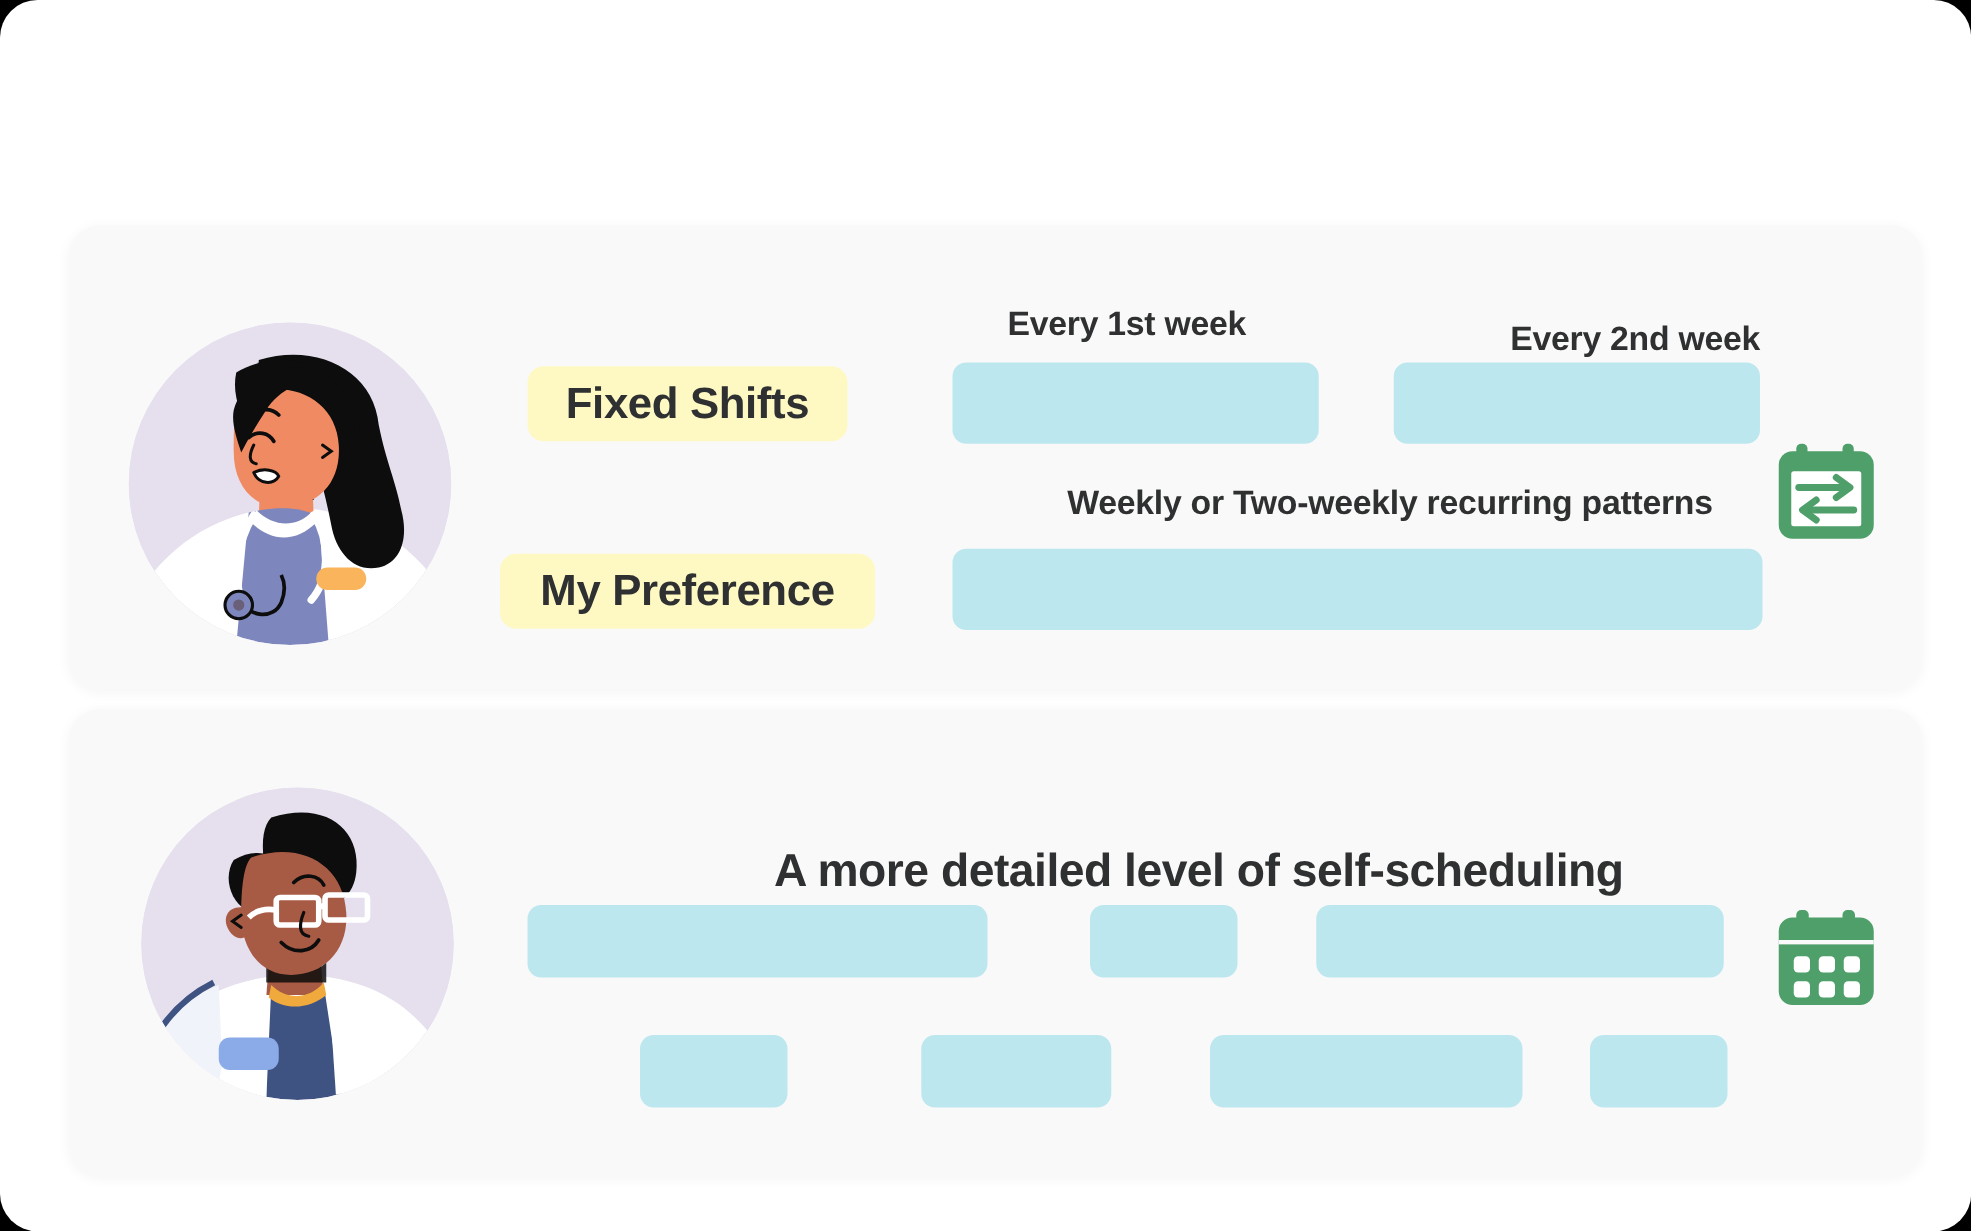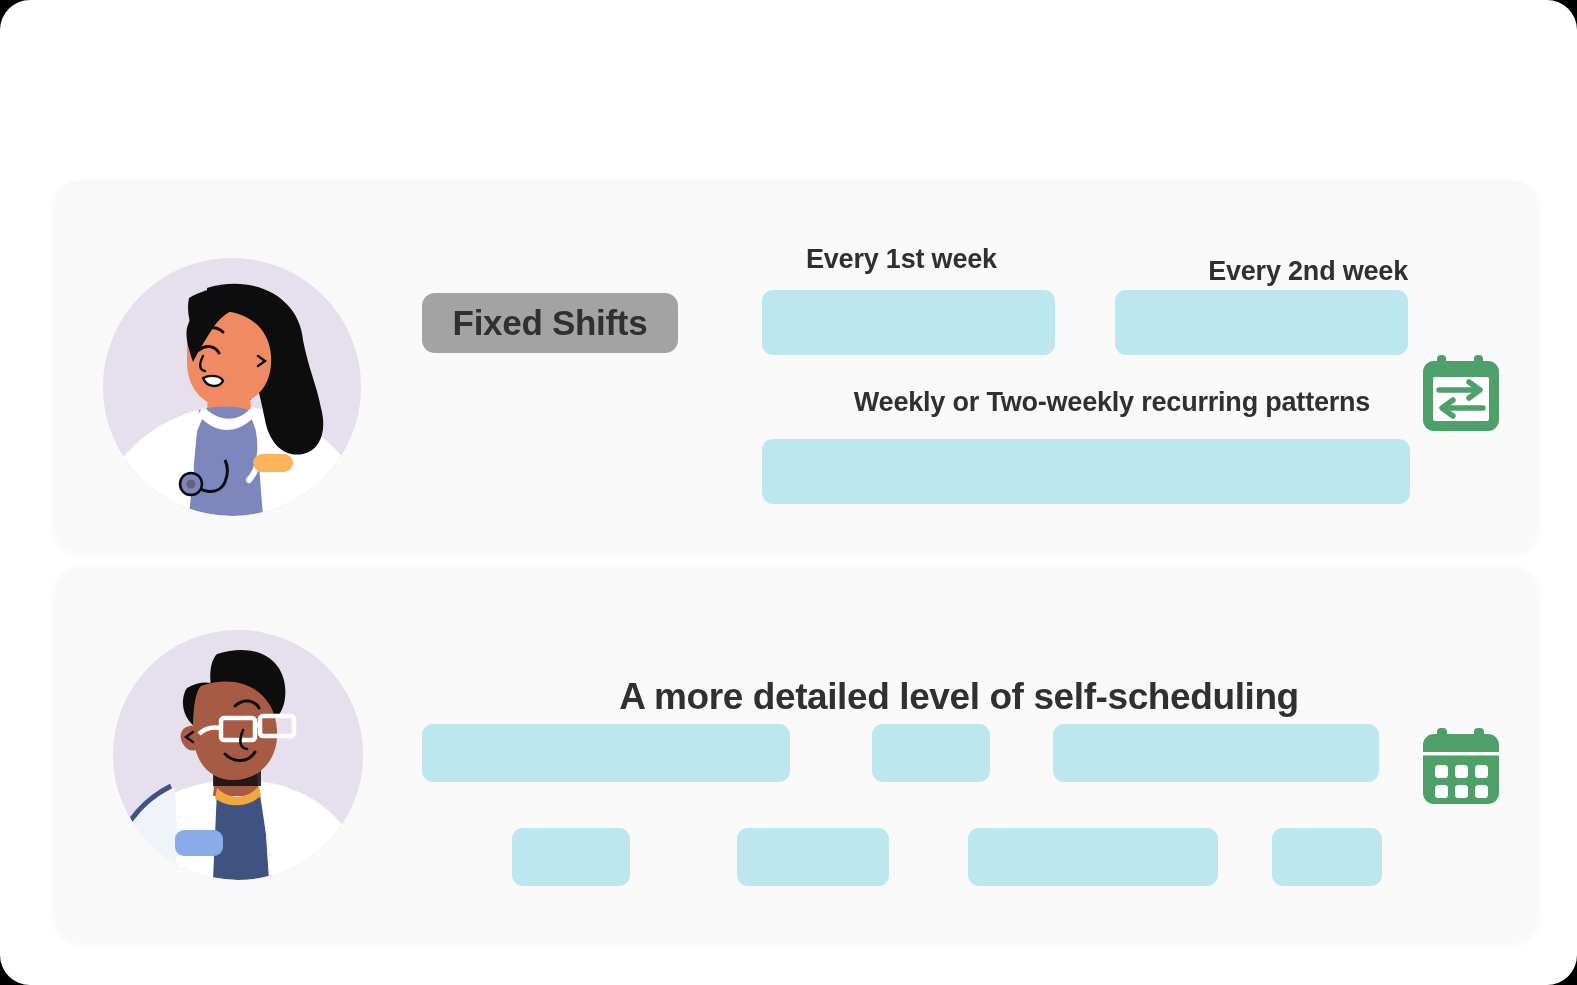--- a/index.html
+++ b/index.html
@@ -61,21 +61,21 @@
     left: 58px;
     top: 63px;
     width: 250px;
     height: 250px;
   }
   .avatar svg { display: block; width: 100%; height: 100%; }
 
   
   .badge {
     position: absolute;
-    background: #a3a3a3;
+    background: #fef9c3;
     border-radius: 13px;
     display: flex;
     align-items: center;
     justify-content: center;
     color: #2f3031;
     font-size: 35px;
     font-weight: bold;
     letter-spacing: -0.3px;
     box-sizing: border-box;
     padding: 0 22px;
@@ -202,20 +202,21 @@
           <circle cx="88" cy="226" r="11" fill="#7d87bd" stroke="#0d0d0d" stroke-width="2.5"></circle>
           <circle cx="88" cy="226" r="4.5" fill="#6a5f78"></circle>
 
           <rect x="150" y="196" width="40" height="18" rx="9" fill="#f9b45c"></rect>
         </g>
       </svg>
     </div>
 
     <div class="badge" id="badge-fixed-shifts">Fixed Shifts</div>
 
+    <div class="badge" id="badge-my-preference">My Preference</div>
 
     <div class="label" id="label-week-1">Every 1st week</div>
 
     <div class="label" id="label-week-2">Every 2nd week</div>
 
     <div class="label" id="label-recurring">Weekly or Two-weekly recurring patterns</div>
 
     <div class="skel" id="skel-week1"></div>
     <div class="skel" id="skel-week2"></div>
     <div class="skel" id="skel-recurring"></div>

